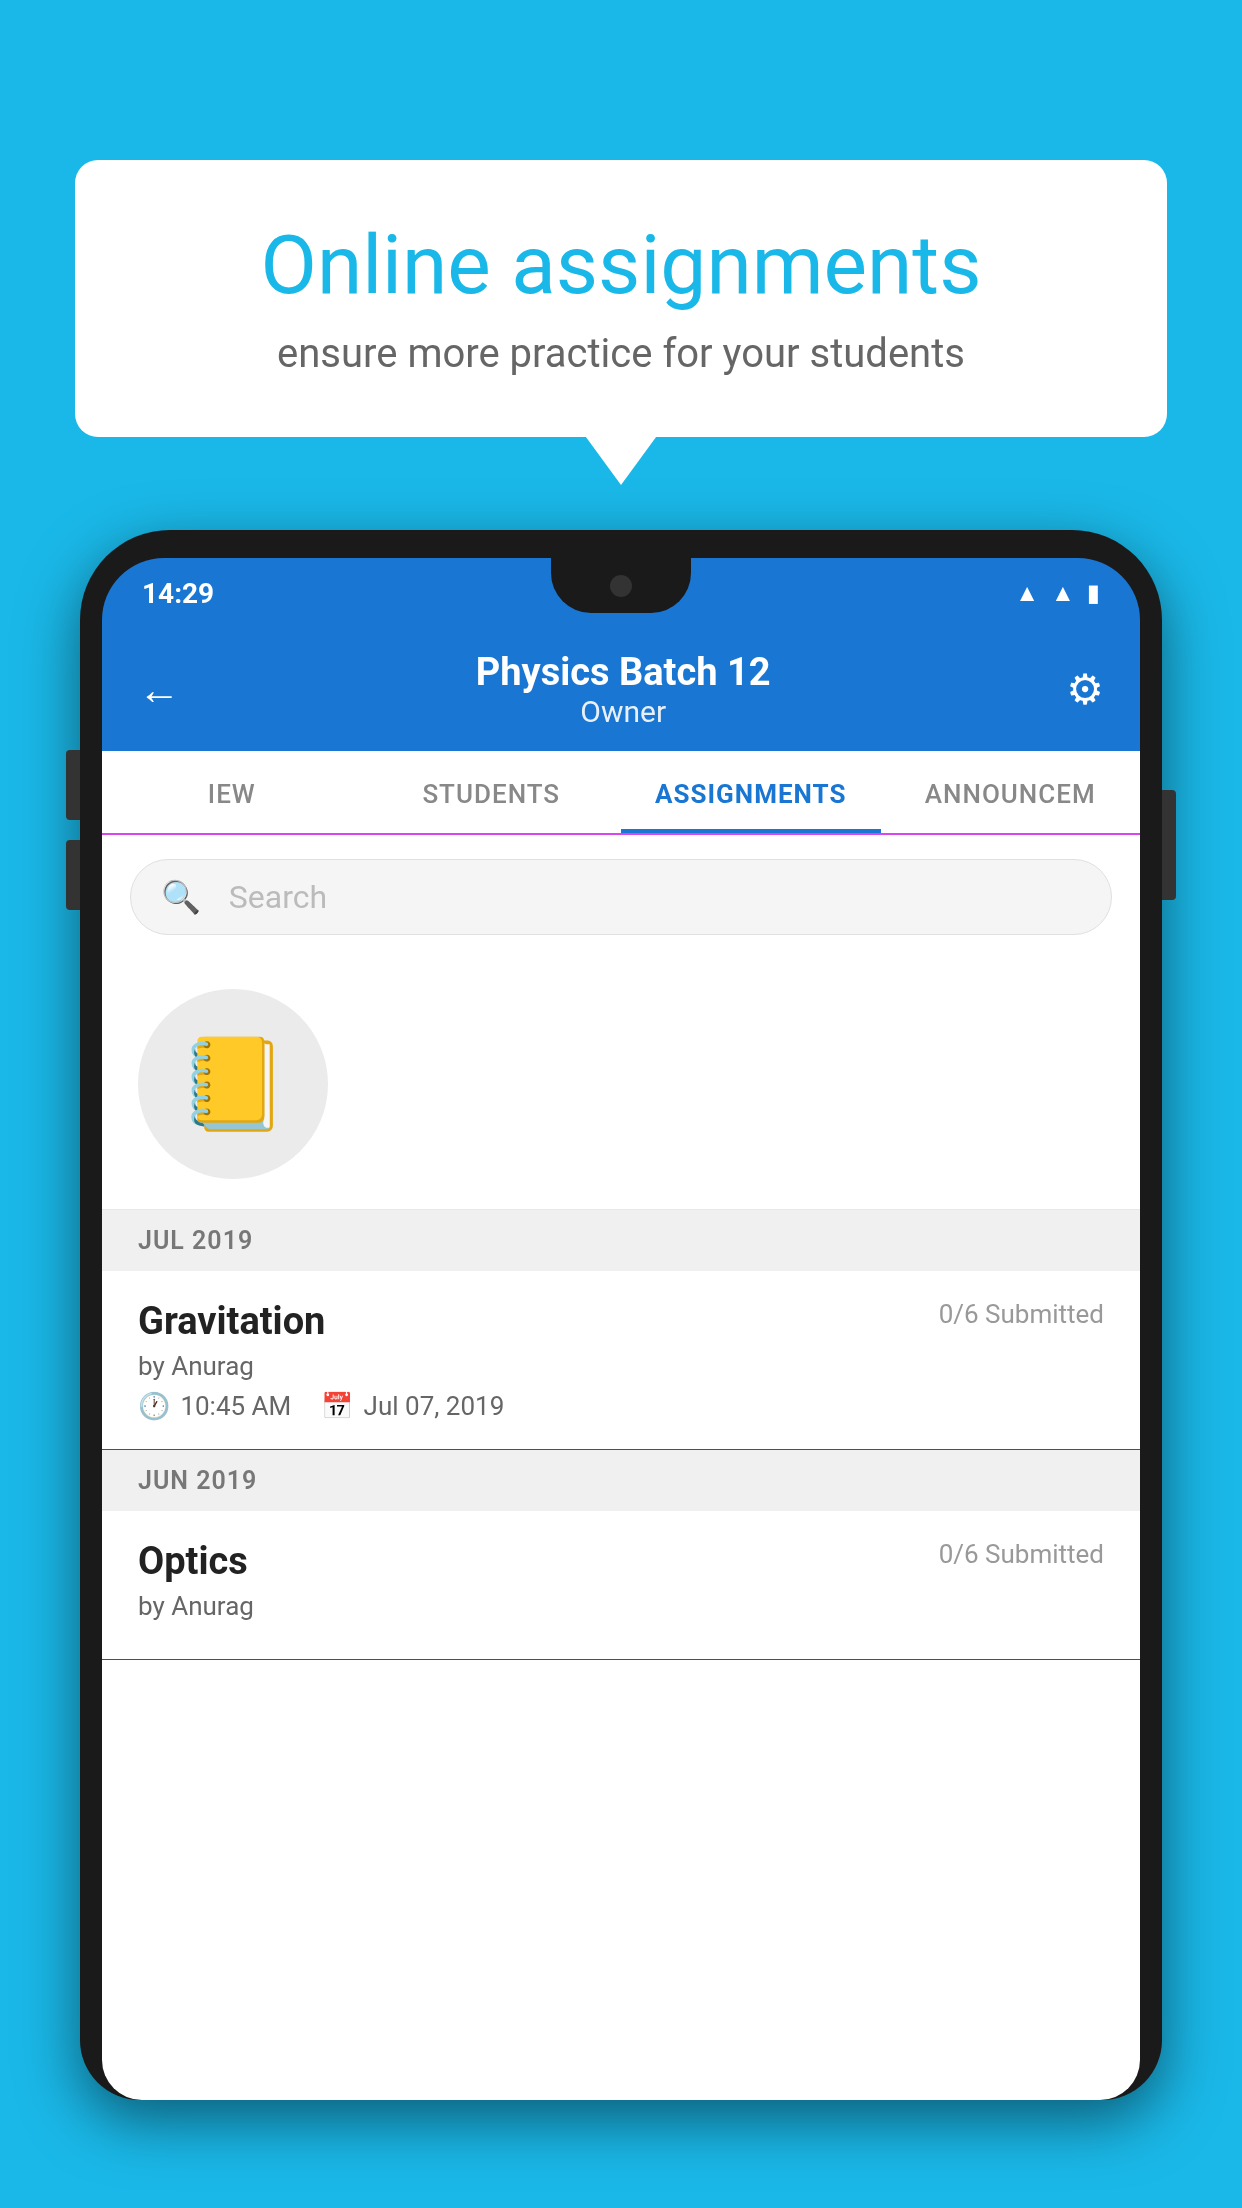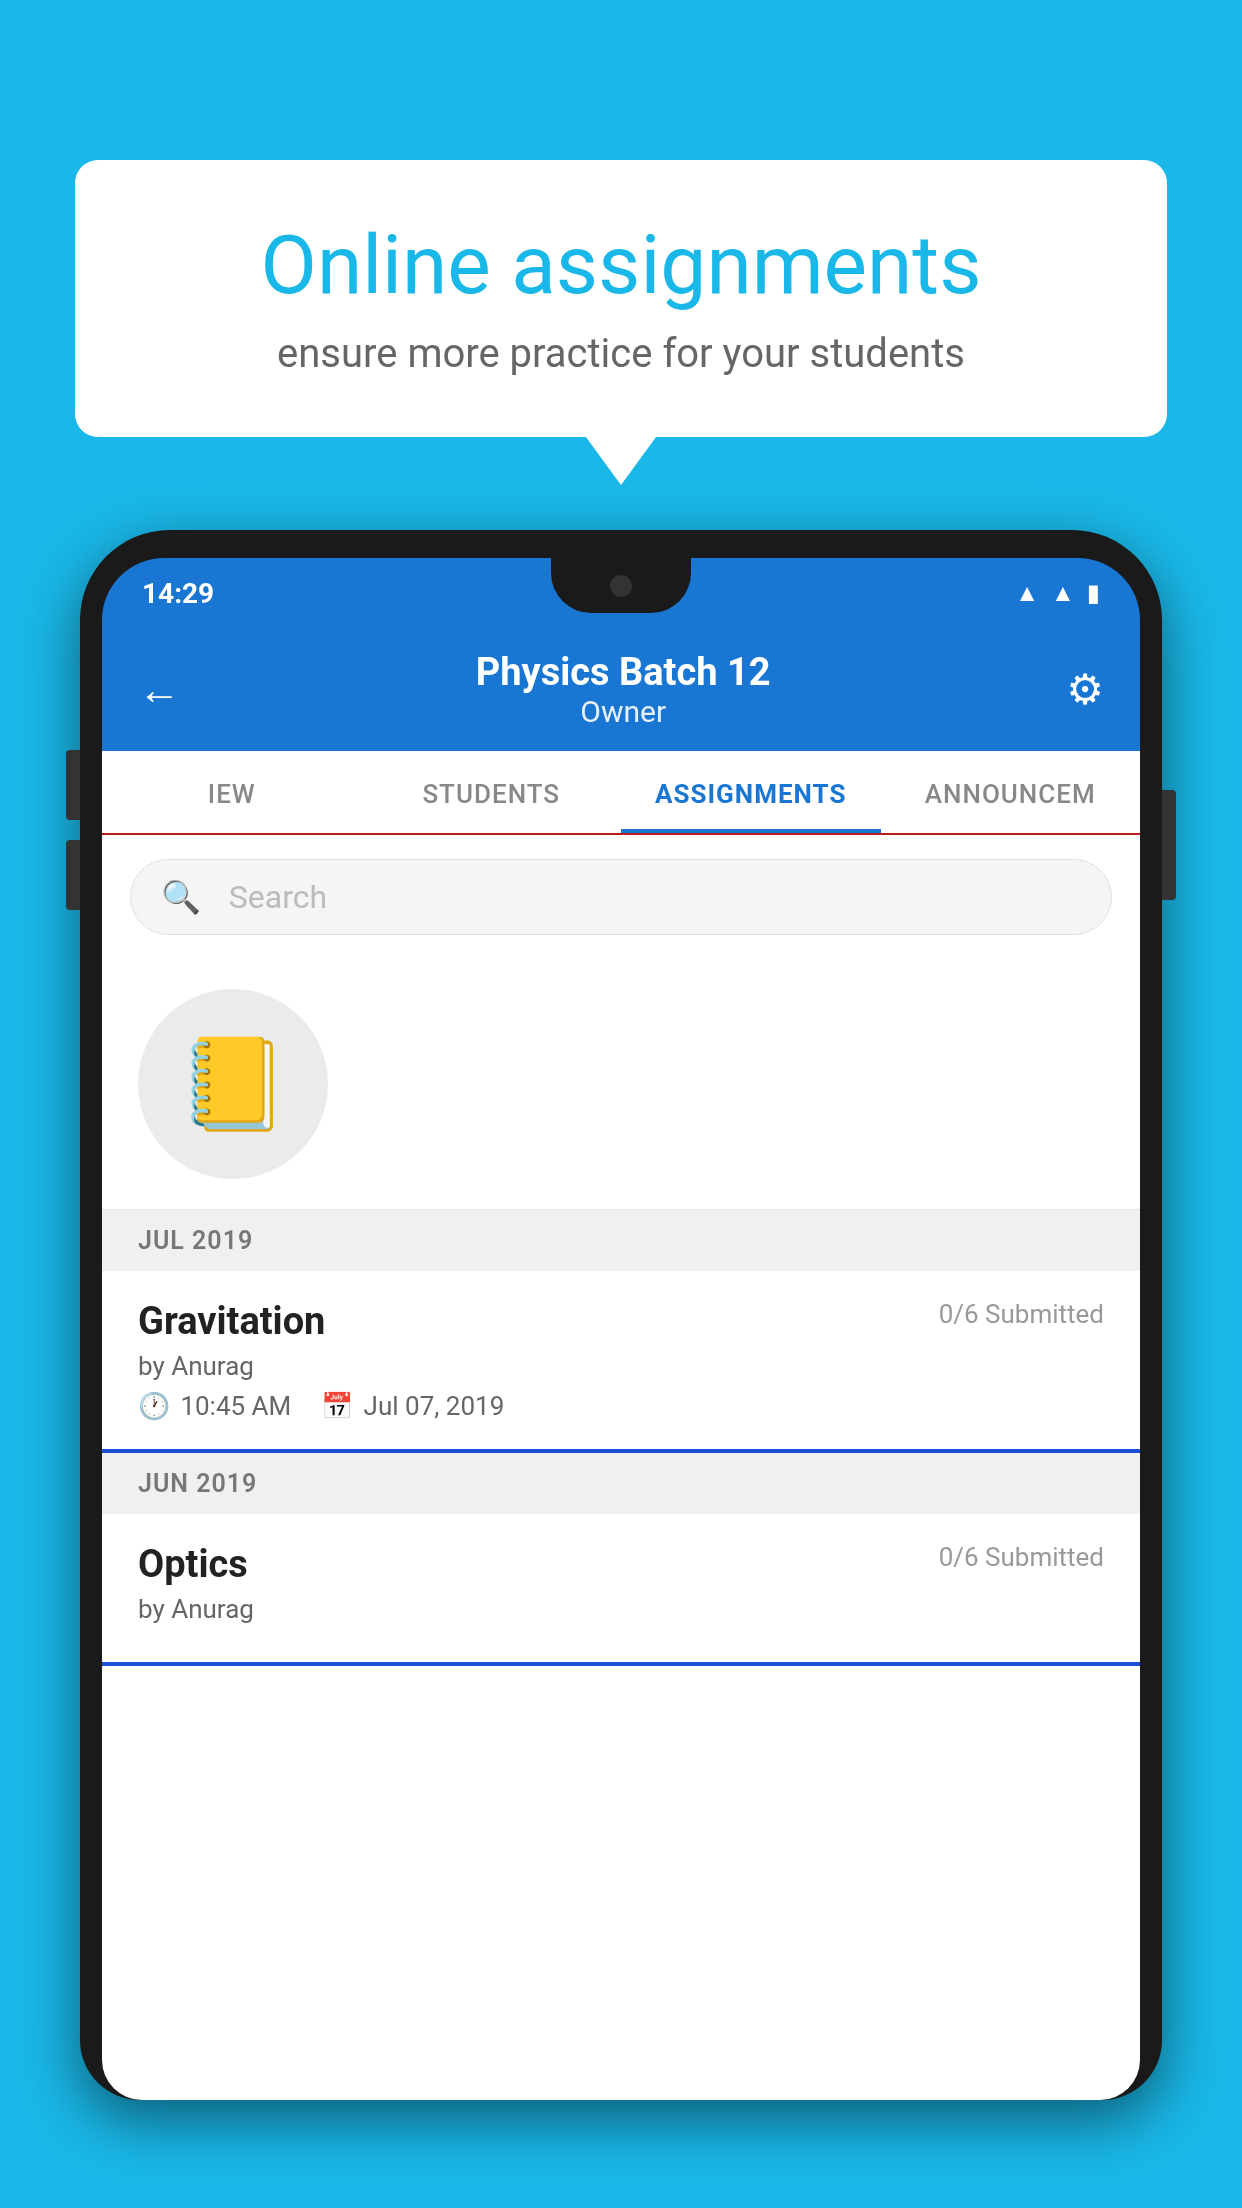--- a/index.html
+++ b/index.html
@@ -169,21 +169,21 @@
 
     .gear-icon {
       color: white;
       font-size: 42px;
     }
 
     
     .tabs-bar {
       background: white;
       display: flex;
-      border-bottom: 2px solid #b91c1c;
+      border-bottom: 2px solid #d946ef;
       overflow: hidden;
     }
 
     .tab-item {
       flex: 1;
       text-align: center;
       padding: 28px 10px 20px;
       font-size: 26px;
       color: #888;
       font-weight: 500;
@@ -279,21 +279,21 @@
       font-size: 25px;
       color: #777;
       font-weight: 600;
       letter-spacing: 1px;
     }
 
     
     .assignment-item {
       background: white;
       padding: 28px 36px;
-      border-bottom: 4px solid #1d4ed8;
+      border-bottom: 1px solid #1d4ed8;
     }
 
     .assignment-row-top {
       display: flex;
       justify-content: space-between;
       align-items: flex-start;
       margin-bottom: 8px;
     }
 
     .assignment-name {

